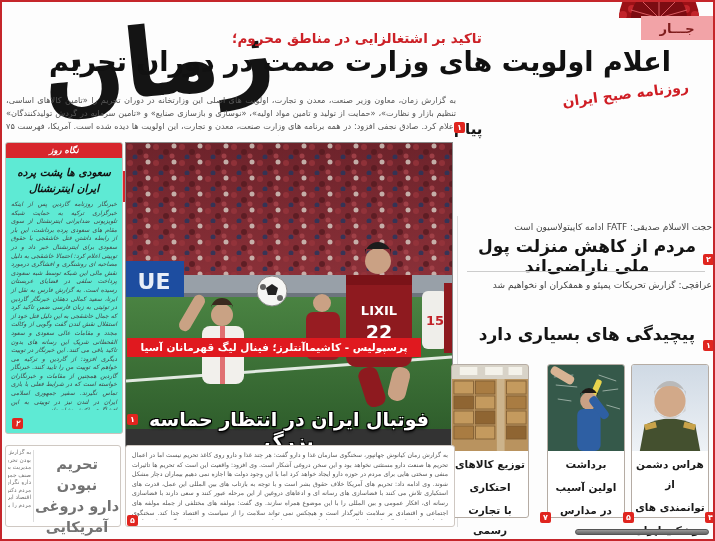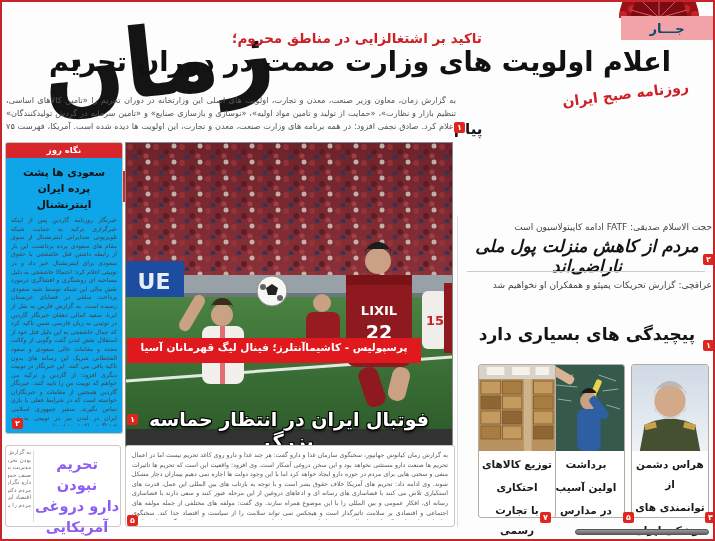--- a/index.html
+++ b/index.html
@@ -1,48 +1,48 @@
 <!DOCTYPE html>
 <html lang="fa"><head>
 <meta charset="utf-8">
 <style>
   html,body{margin:0;padding:0;background:#e9e9e9;}
   *{box-sizing:border-box;font-family:"DejaVu Sans",sans-serif;}
   #page{position:relative;width:715px;height:541px;background:#fdfdfd;border:2px solid #c5262b;overflow:hidden;direction:rtl;}
   .abs{position:absolute;}
 
   
-  #jaaar-band{right:0;top:14px;width:92px;height:24px;background:#f2a3a7;display:flex;align-items:center;justify-content:center;color:#0c4a6e;font-weight:bold;font-size:13px;letter-spacing:1px;}
+  #jaaar-band{right:0;top:14px;width:72px;height:24px;background:#f2a3a7;display:flex;align-items:center;justify-content:center;color:#7f1d1d;font-weight:bold;font-size:13px;letter-spacing:1px;}
   #jaaar-rosette{right:12px;top:-6px;}
 
   
   #logo-main{right:430px;left:auto;top:8px;width:250px;text-align:center;font-size:96px;font-weight:bold;color:#141414;transform:rotate(-6deg);line-height:1.1;}
   #logo-prefix{left:452px;top:118px;font-size:15px;font-weight:bold;color:#141414;}
   #tagline{left:560px;top:84px;font-size:14px;font-weight:bold;color:#cf1d24;transform:rotate(-7deg);}
   #datebar{left:8px;top:169px;width:240px;height:31px;background:#d7262c;border-radius:2px;display:flex;flex-direction:row;align-items:center;justify-content:space-between;padding:2px 6px;}
   .datecell{display:flex;flex-direction:column;gap:2px;}
   .dateline{color:#fff;font-size:6.5px;white-space:nowrap;display:flex;align-items:center;gap:2px;}
   .diamond{color:#fff;font-size:5px;}
 
   
   #lead-kicker{left:75px;top:28px;width:560px;text-align:center;color:#cc2127;font-weight:bold;font-size:13.5px;}
   #lead-headline{left:4px;top:44px;width:708px;text-align:center;color:#111;font-weight:bold;font-size:27px;cursor:pointer;}
   #lead-body{left:4px;top:92px;width:450px;height:42px;font-size:8.2px;line-height:13px;color:#555;text-align:justify;overflow:hidden;}
   .badge{width:11px;height:11px;background:#e0251f;border-radius:2px;color:#fff;font-size:8px;font-weight:bold;text-align:center;line-height:11px;}
 
   
-  #dayview{left:3px;top:140px;width:118px;height:292px;border:1px solid #c9c2bc;border-radius:3px;background:#0ea5e9;}
+  #dayview{left:3px;top:140px;width:118px;height:292px;border:1px solid #c9c2bc;border-radius:3px;background:#5eead4;font-style:italic;}
   #dayview-header{margin:0 0 4px 0;height:15px;background:#d7262c;color:#fff;font-size:8.5px;font-weight:bold;text-align:center;line-height:15px;border-radius:2px 2px 0 0;}
   #dayview-headline{padding:2px 5px;font-size:10.5px;font-weight:bold;color:#111;text-align:center;line-height:16px;cursor:pointer;}
   #dayview-body{padding:2px 5px;font-size:6.1px;line-height:8.6px;color:#444;text-align:justify;height:212px;overflow:hidden;}
   #dayview-badge{left:6px;bottom:4px;}
 
   
   #photo-main{left:123px;top:140px;width:328px;height:356px;border:1px solid #8a8a8a;background:#333;cursor:pointer;}
-  #photo-strip{left:125px;top:336px;width:294px;height:25px;background:#e0191f;color:#fff;font-size:10.5px;font-weight:bold;text-align:center;line-height:19px;}
+  #photo-strip{left:125px;top:336px;width:294px;height:19px;background:#e0191f;color:#fff;font-size:10.5px;font-weight:bold;text-align:center;line-height:19px;}
   #photo-headline{left:125px;top:358px;width:324px;text-align:center;font-size:19px;font-weight:bold;color:#fff;
     text-shadow:-1px -1px 0 #000,1px -1px 0 #000,-1px 1px 0 #000,1px 1px 0 #000,0 2px 3px #000;margin-top:48px;}
   #photo-highlight{left:125px;top:388px;width:324px;text-align:center;font-size:25px;font-weight:bold;color:#e0191f;
     text-shadow:-1px -1px 0 #fff,1px -1px 0 #fff,-1px 1px 0 #fff,1px 1px 0 #fff,0 0 5px #fff;}
   #photo-badge{left:125px;top:412px;}
 
   
   #vdivider{left:455px;top:214px;width:1px;height:311px;background:#ddd;}
   .story-kicker{width:250px;font-size:9px;color:#444;}
   .story-headline{width:250px;text-align:center;font-weight:bold;color:#141414;font-size:17px;cursor:pointer;}
@@ -52,21 +52,21 @@
   .card{top:362px;width:78px;height:154px;border:1px solid #b5aca4;border-radius:3px;background:#fff;cursor:pointer;}
   .card svg{display:block;width:100%;height:86px;border-radius:2px 2px 0 0;}
   .card .cap{margin-top:3px;text-align:center;font-weight:bold;font-size:10.5px;line-height:20px;color:#1a1a1a;}
   .card-badge{top:510px;}
 
   
   #bottom-box{left:123px;top:443px;width:330px;height:82px;border:1px solid #cfc8c2;border-radius:3px;background:#fff;padding:4px 6px;}
   #bottom-body{font-size:6.2px;line-height:9.6px;color:#555;text-align:justify;height:70px;overflow:hidden;}
   #bottom-badge{left:125px;top:513px;}
   #bottomright-box{left:3px;top:443px;width:116px;height:82px;border:1px solid #cfc8c2;border-radius:3px;background:#fff;display:flex;flex-direction:row;}
-  #br-headline{width:86px;padding-top:8px;text-align:center;font-weight:bold;font-size:14.5px;line-height:21px;color:#8b5cf6;cursor:pointer;}
+  #br-headline{width:86px;padding-top:8px;text-align:center;font-weight:bold;font-size:14.5px;line-height:21px;color:#737373;cursor:pointer;}
   #br-divider{width:1px;background:#ddd;margin:4px 0;}
   #br-fragments{width:27px;padding:3px 2px;display:flex;flex-direction:column;gap:1.5px;overflow:hidden;}
   .frag{font-size:5.8px;color:#777;white-space:nowrap;overflow:hidden;}
 
   
   #scrollbar-thumb{left:573px;right:auto;top:527px;width:134px;height:6px;border-radius:3px;background:linear-gradient(#9a9a9a,#636363);border:0.5px solid #555;cursor:grab;}
 </style>
 </head>
 <body>
 
@@ -211,21 +211,21 @@
       <text x="309" y="182" text-anchor="middle" font-size="13" font-weight="bold" fill="#c22228">15</text>
       <rect x="318" y="140" width="10" height="70" fill="#8e1a1f"></rect>
     </svg>
   </div>
   <div id="photo-strip" class="abs">پرسپولیس - کاشیماآنتلرز؛ فینال لیگ قهرمانان آسیا</div>
   <div id="photo-headline" class="abs">فوتبال ایران در انتظار حماسه بزرگ</div>
   <div id="photo-badge" class="badge abs">۱</div>
 
   <div id="vdivider" class="abs"></div>
   <div class="story-kicker abs" style="left:460px;top:220px;">حجت الاسلام صدیقی: FATF ادامه کاپیتولاسیون است</div>
-  <div class="story-headline abs" style="left:460px;top:234px;font-style:italic;">مردم از کاهش منزلت پول ملی ناراضی‌اند</div>
+  <div class="story-headline abs" style="left:460px;top:234px;">مردم از کاهش منزلت پول ملی ناراضی‌اند</div>
   <div class="badge abs" style="left:701px;top:252px;">۲</div>
   <div id="hdivider" class="abs"></div>
   <div class="story-kicker abs" style="left:460px;top:278px;">عراقچی: گزارش تحریکات پمپئو و همفکران او نخواهیم شد</div>
   <div class="story-headline abs" style="left:460px;top:322px;">پیچیدگی های بسیاری دارد</div>
   <div class="badge abs" style="left:701px;top:338px;">۱</div>
 
   <div class="card abs" style="left:629px;">
     <svg viewBox="0 0 78 86" preserveAspectRatio="none">
       <defs>
           <linearGradient id="bgP" x1="0" y1="0" x2="0" y2="1">
@@ -264,21 +264,21 @@
       <path d="M33,32 A9,9 0 0 1 51,32 L51,28 L33,28 Z" fill="#1e1a16"></path>
       <rect x="30" y="44" width="24" height="42" rx="6" fill="#2e5fa3"></rect>
       <rect x="48" y="30" width="9" height="26" rx="4" fill="#2e5fa3" transform="rotate(-38 52 43)"></rect>
     </svg>
     <div class="cap">برداشت</div>
     <div class="cap">اولین آسیب</div>
     <div class="cap">در مدارس</div>
   </div>
   <div class="badge abs card-badge" style="left:621px;">۵</div>
 
-  <div class="card abs" style="left:476px;">
+  <div class="card abs" style="left:449px;">
     <svg viewBox="0 0 78 86" preserveAspectRatio="none">
       <rect width="78" height="86" fill="#b9935f"></rect>
       <rect x="0" y="0" width="78" height="14" fill="#d8d3c8"></rect>
       <rect x="8" y="2" width="18" height="8" fill="#f4f2ea"></rect>
         <rect x="34" y="2" width="18" height="8" fill="#f4f2ea"></rect>
         <rect x="58" y="2" width="14" height="8" fill="#f4f2ea"></rect>
       <g stroke="#7c5a30" stroke-width="0.8">
         <rect x="2" y="16" width="20" height="13" fill="#c49a5e"></rect>
           <rect x="24" y="16" width="20" height="13" fill="#a97c42"></rect>
           <rect x="56" y="16" width="20" height="13" fill="#c49a5e"></rect>

